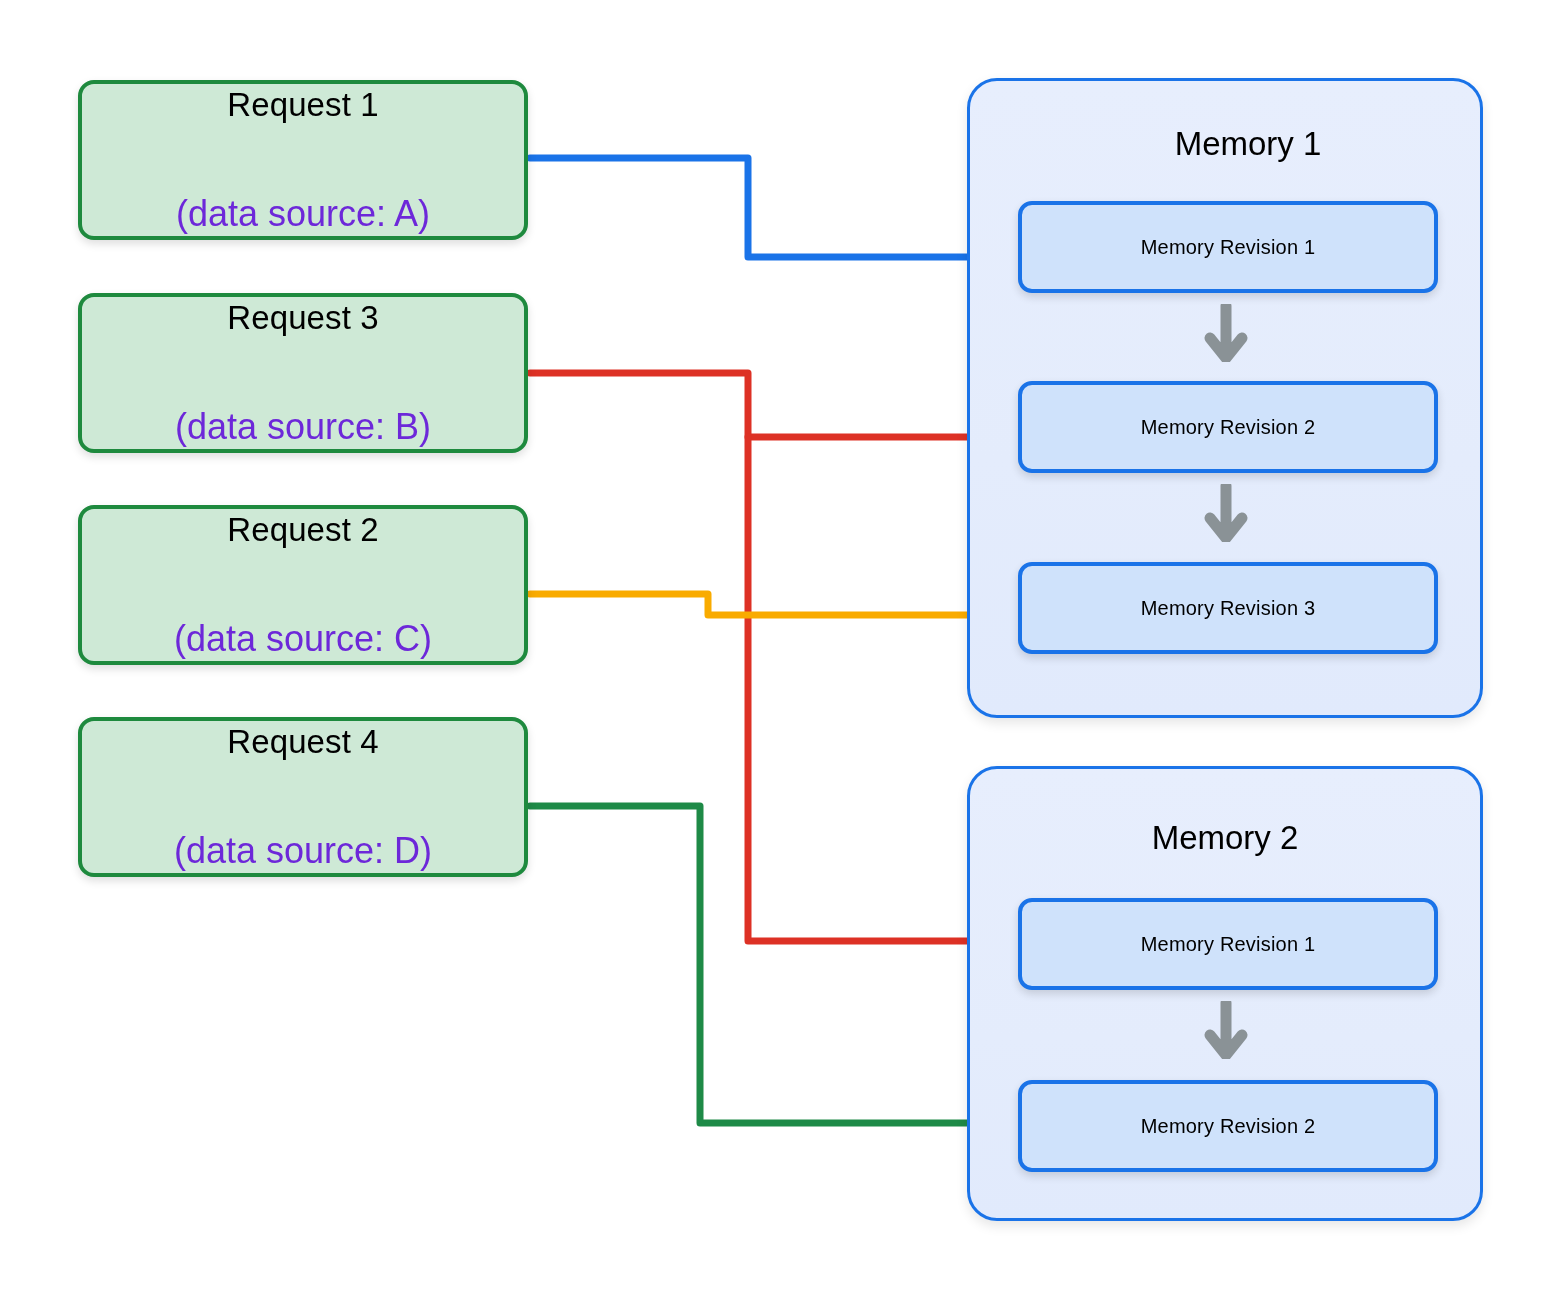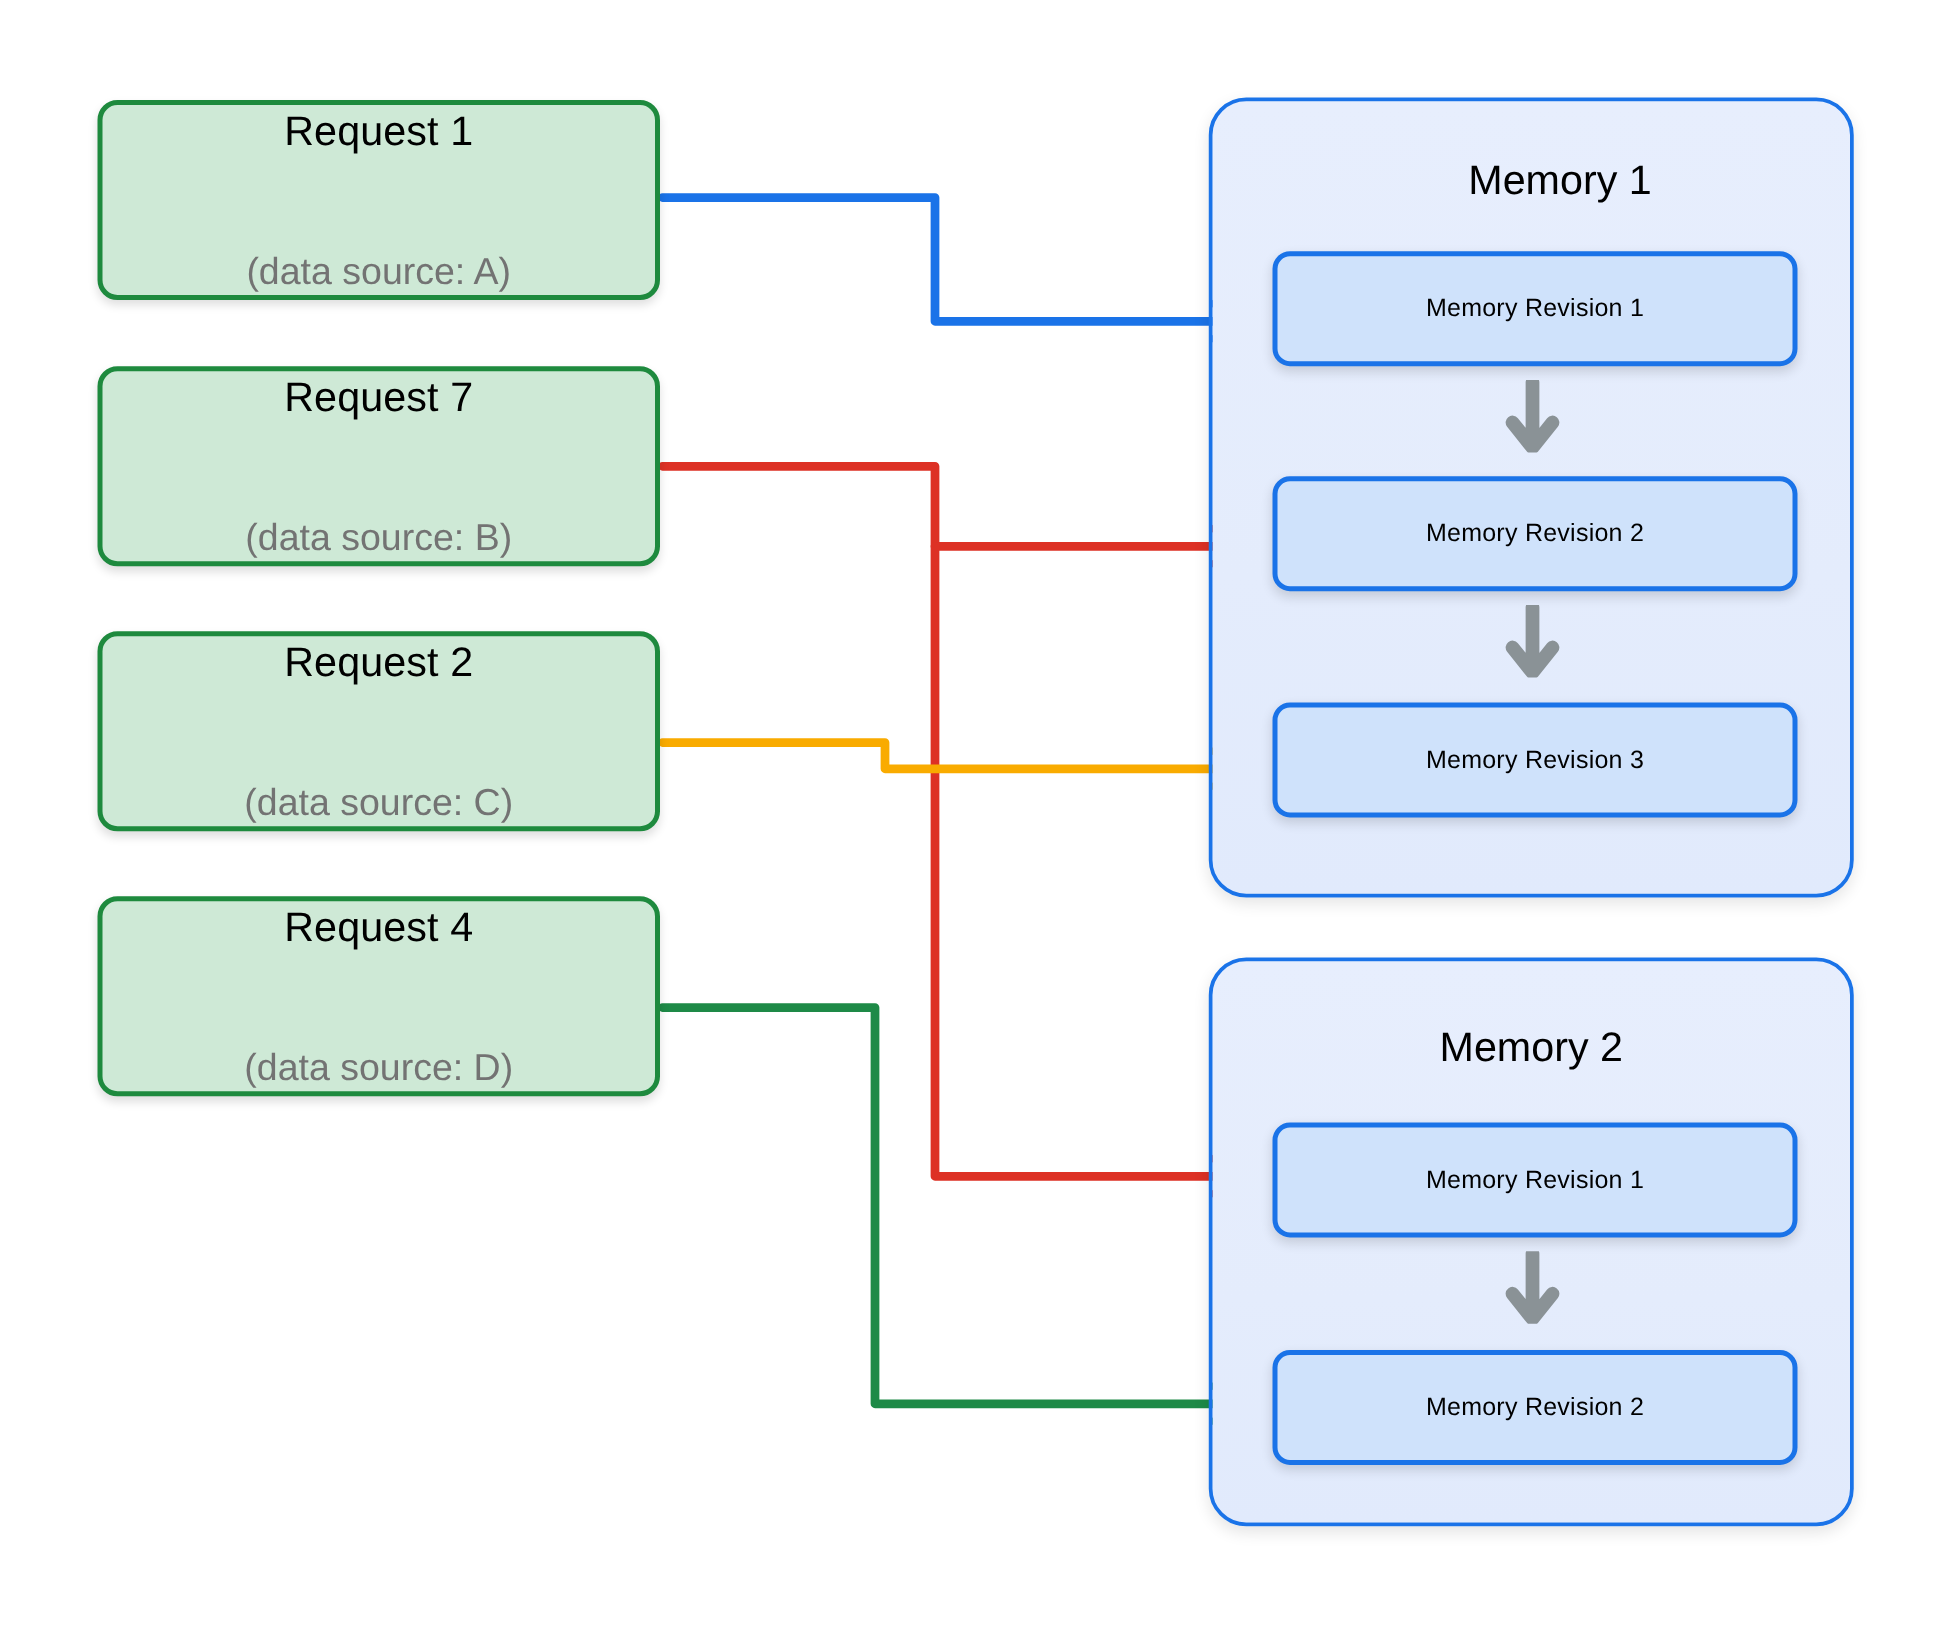--- a/index.html
+++ b/index.html
@@ -52,22 +52,22 @@
     justify-content: space-between;
     gap: 2px;
   }
   .request-title {
     font-size: 33px;
     color: #000000;
     line-height: 1.25;
     letter-spacing: 0.1px;
   }
   .request-sub {
-    font-size: 30px;
-    color: #737373;
+    font-size: 36px;
+    color: #6d28d9;
     line-height: 1.25;
   }
 
   
   .memory-container {
     position: absolute;
     box-sizing: border-box;
     width: 516px;
     background: linear-gradient(180deg, #e7eefd 0%, #e4ecfc 60%, #e1eafc 100%);
     border: 3px solid #1a73e8;
@@ -131,21 +131,21 @@
     <path class="wire" stroke="#1e8a47" d="M 530 806 L 700 806 L 700 1123 L 985 1123"></path>
     <path class="wire-head" stroke="#1e8a47" d="M 972 1109 L 1000 1123 L 972 1137"></path>
   </svg>
 
   <div class="request-box" style="left:78px; top:80px;">
     <div class="request-title">Request 1</div>
     <div class="request-sub">(data source: A)</div>
   </div>
 
   <div class="request-box" style="left:78px; top:293px;">
-    <div class="request-title">Request 7</div>
+    <div class="request-title">Request 3</div>
     <div class="request-sub">(data source: B)</div>
   </div>
 
   <div class="request-box" style="left:78px; top:505px;">
     <div class="request-title">Request 2</div>
     <div class="request-sub">(data source: C)</div>
   </div>
 
   <div class="request-box" style="left:78px; top:717px;">
     <div class="request-title">Request 4</div>

